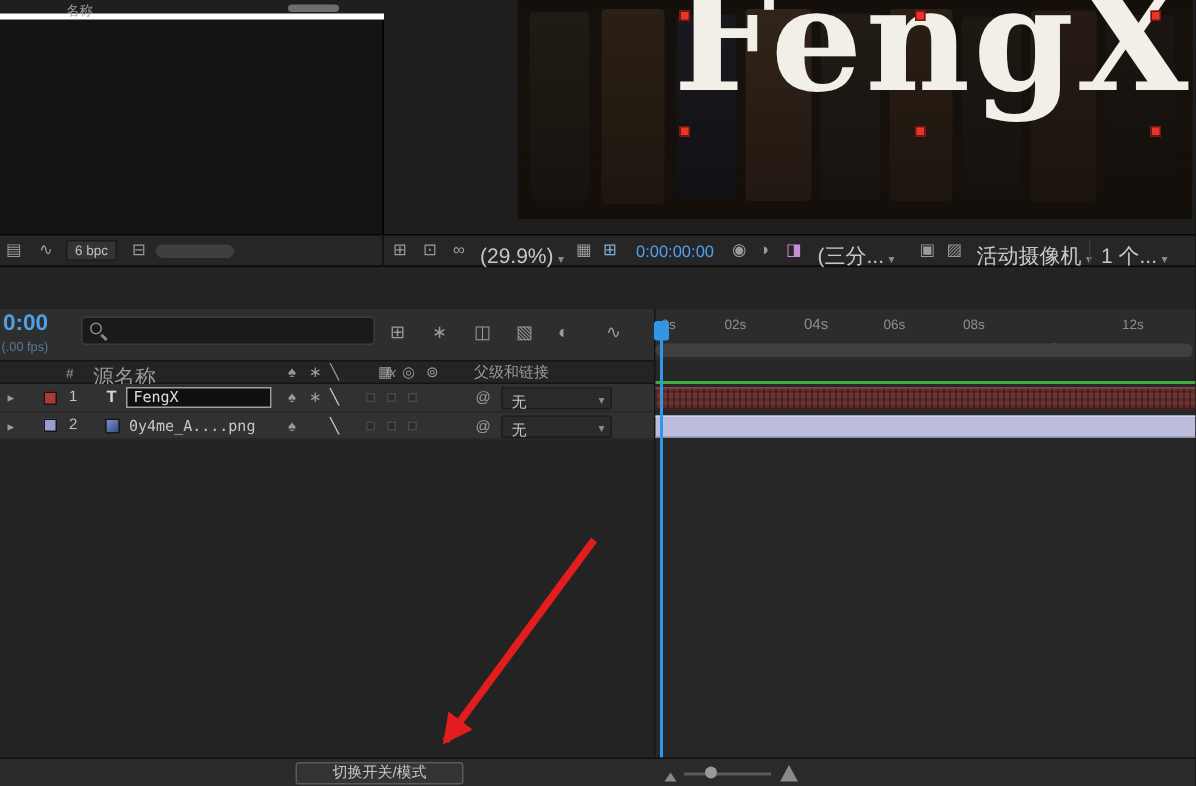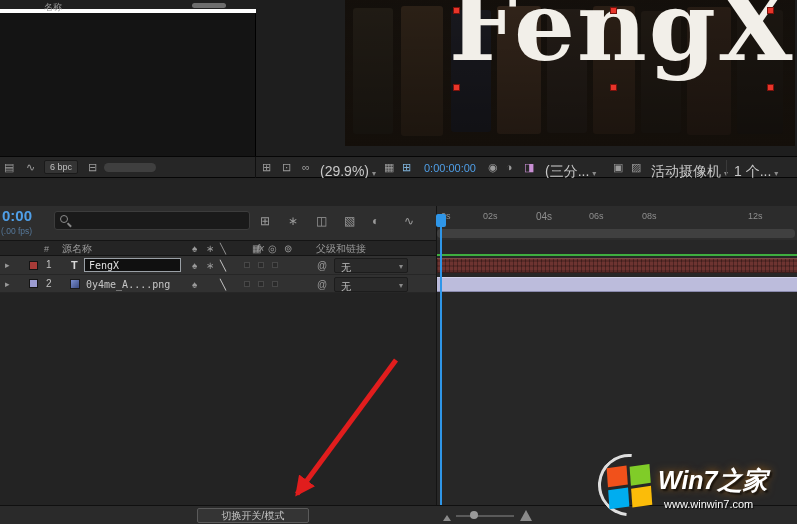--- a/index.html
+++ b/index.html
@@ -114,21 +114,21 @@
     <span class="glyph" style="left:483px;top:34px;font-size:9px;color:#8f8f8f;">02s</span>
     <span class="glyph" style="left:536px;top:34px;font-size:10px;color:#8f8f8f;">04s</span>
     <span class="glyph" style="left:589px;top:34px;font-size:9px;color:#8f8f8f;">06s</span>
     <span class="glyph" style="left:642px;top:34px;font-size:9px;color:#8f8f8f;">08s</span>
     <span class="glyph" style="left:695px;top:34px;font-size:9px;color:#8f8f8f;margin-top:16px;">10s</span>
     <span class="glyph" style="left:748px;top:34px;font-size:9px;color:#8f8f8f;">12s</span>
     <div class="abs" style="left:437px;top:51px;width:358px;height:9px;background:#404040;border-radius:4px;"></div>
 
     <div class="abs" style="left:0;top:62px;width:436px;height:16px;background:#242424;border-top:1px solid #141414;border-bottom:1px solid #141414;">
       <span class="glyph" style="left:44px;top:4px;font-size:9px;color:#9a9a9a;">#</span>
-      <span class="glyph" style="left:62px;top:3px;font-size:10px;color:#9a9a9a;">源名称</span>
+      <span class="glyph" style="left:62px;top:3px;font-size:14px;color:#9a9a9a;">源名称</span>
       <span class="glyph" style="left:192px;top:3px;font-size:10px;">♠</span>
       <span class="glyph" style="left:206px;top:3px;font-size:10px;">∗</span>
       <span class="glyph" style="left:220px;top:3px;font-size:10px;">╲</span>
       <span class="glyph" style="left:241px;top:3px;font-size:9px;font-style:italic;padding-left:16px;">fx</span>
       <span class="glyph" style="left:252px;top:3px;font-size:10px;">▦</span>
       <span class="glyph" style="left:268px;top:3px;font-size:10px;">◎</span>
       <span class="glyph" style="left:284px;top:3px;font-size:10px;">⊚</span>
       <span class="glyph" style="left:316px;top:3px;font-size:10px;color:#9a9a9a;">父级和链接</span>
     </div>
 
@@ -187,33 +187,20 @@
       <button style="position:absolute;left:197px;top:2px;width:112px;height:15px;background:#343434;
                      border:1px solid #5a5a5a;border-radius:2px;color:#c5c5c5;font-size:10px;
                      font-family:'Liberation Sans',sans-serif;line-height:1;padding:0;">切换开关/模式</button>
       <span class="tri" style="position:absolute;left:443px;top:9px;border-left:4px solid transparent;border-right:4px solid transparent;border-bottom:6px solid #8a8a8a;"></span>
       <div class="abs" style="left:456px;top:9px;width:58px;height:2px;background:#5a5a5a;"></div>
       <div class="abs" style="left:470px;top:5px;width:8px;height:8px;background:#9a9a9a;border-radius:50%;"></div>
       <span class="tri" style="position:absolute;left:520px;top:4px;border-left:6px solid transparent;border-right:6px solid transparent;border-bottom:11px solid #8a8a8a;"></span>
     </div>
   </div>
 
-  <div class="abs" style="left:596px;top:452px;width:200px;height:70px;">
-    <div class="abs" style="left:2px;top:2px;width:62px;height:62px;border-radius:50%;border:3px solid transparent;
-                border-top-color:rgba(255,255,255,.85);border-left-color:rgba(255,255,255,.85);transform:rotate(-40deg);"></div>
-    <div class="abs" style="left:12px;top:14px;width:44px;height:42px;transform:rotate(-4deg);">
-      <div class="abs" style="left:0;top:0;width:20px;height:19px;background:#f1511b;transform:skewY(-4deg);"></div>
-      <div class="abs" style="left:23px;top:0;width:20px;height:19px;background:#80cc28;transform:skewY(-4deg);"></div>
-      <div class="abs" style="left:0;top:22px;width:20px;height:19px;background:#00adef;transform:skewY(-4deg);"></div>
-      <div class="abs" style="left:23px;top:22px;width:20px;height:19px;background:#fbbc09;transform:skewY(-4deg);"></div>
-    </div>
-    <span class="abs" style="left:62px;top:12px;font-size:25px;font-weight:bold;font-style:italic;color:#ffffff;
-                 text-shadow:2px 2px 2px rgba(0,0,0,.65), 0 0 8px rgba(255,140,0,.55);white-space:nowrap;">Win7之家</span>
-    <span class="abs" style="left:68px;top:46px;font-size:11px;color:#ffffff;text-shadow:1px 1px 1px rgba(0,0,0,.8);">www.winwin7.com</span>
-  </div>
 
   <svg class="abs" style="left:0;top:0;pointer-events:none;" width="797" height="524" viewBox="0 0 797 524">
     <defs>
       <marker id="ah" markerWidth="5" markerHeight="5" refX="3.4" refY="2" orient="auto">
         <path d="M0,0 L4,2 L0,4 z" fill="#e11d1d"></path>
       </marker>
     </defs>
     <line x1="396" y1="360" x2="297" y2="494" stroke="#e11d1d" stroke-width="5" marker-end="url(#ah)"></line>
   </svg>
 

